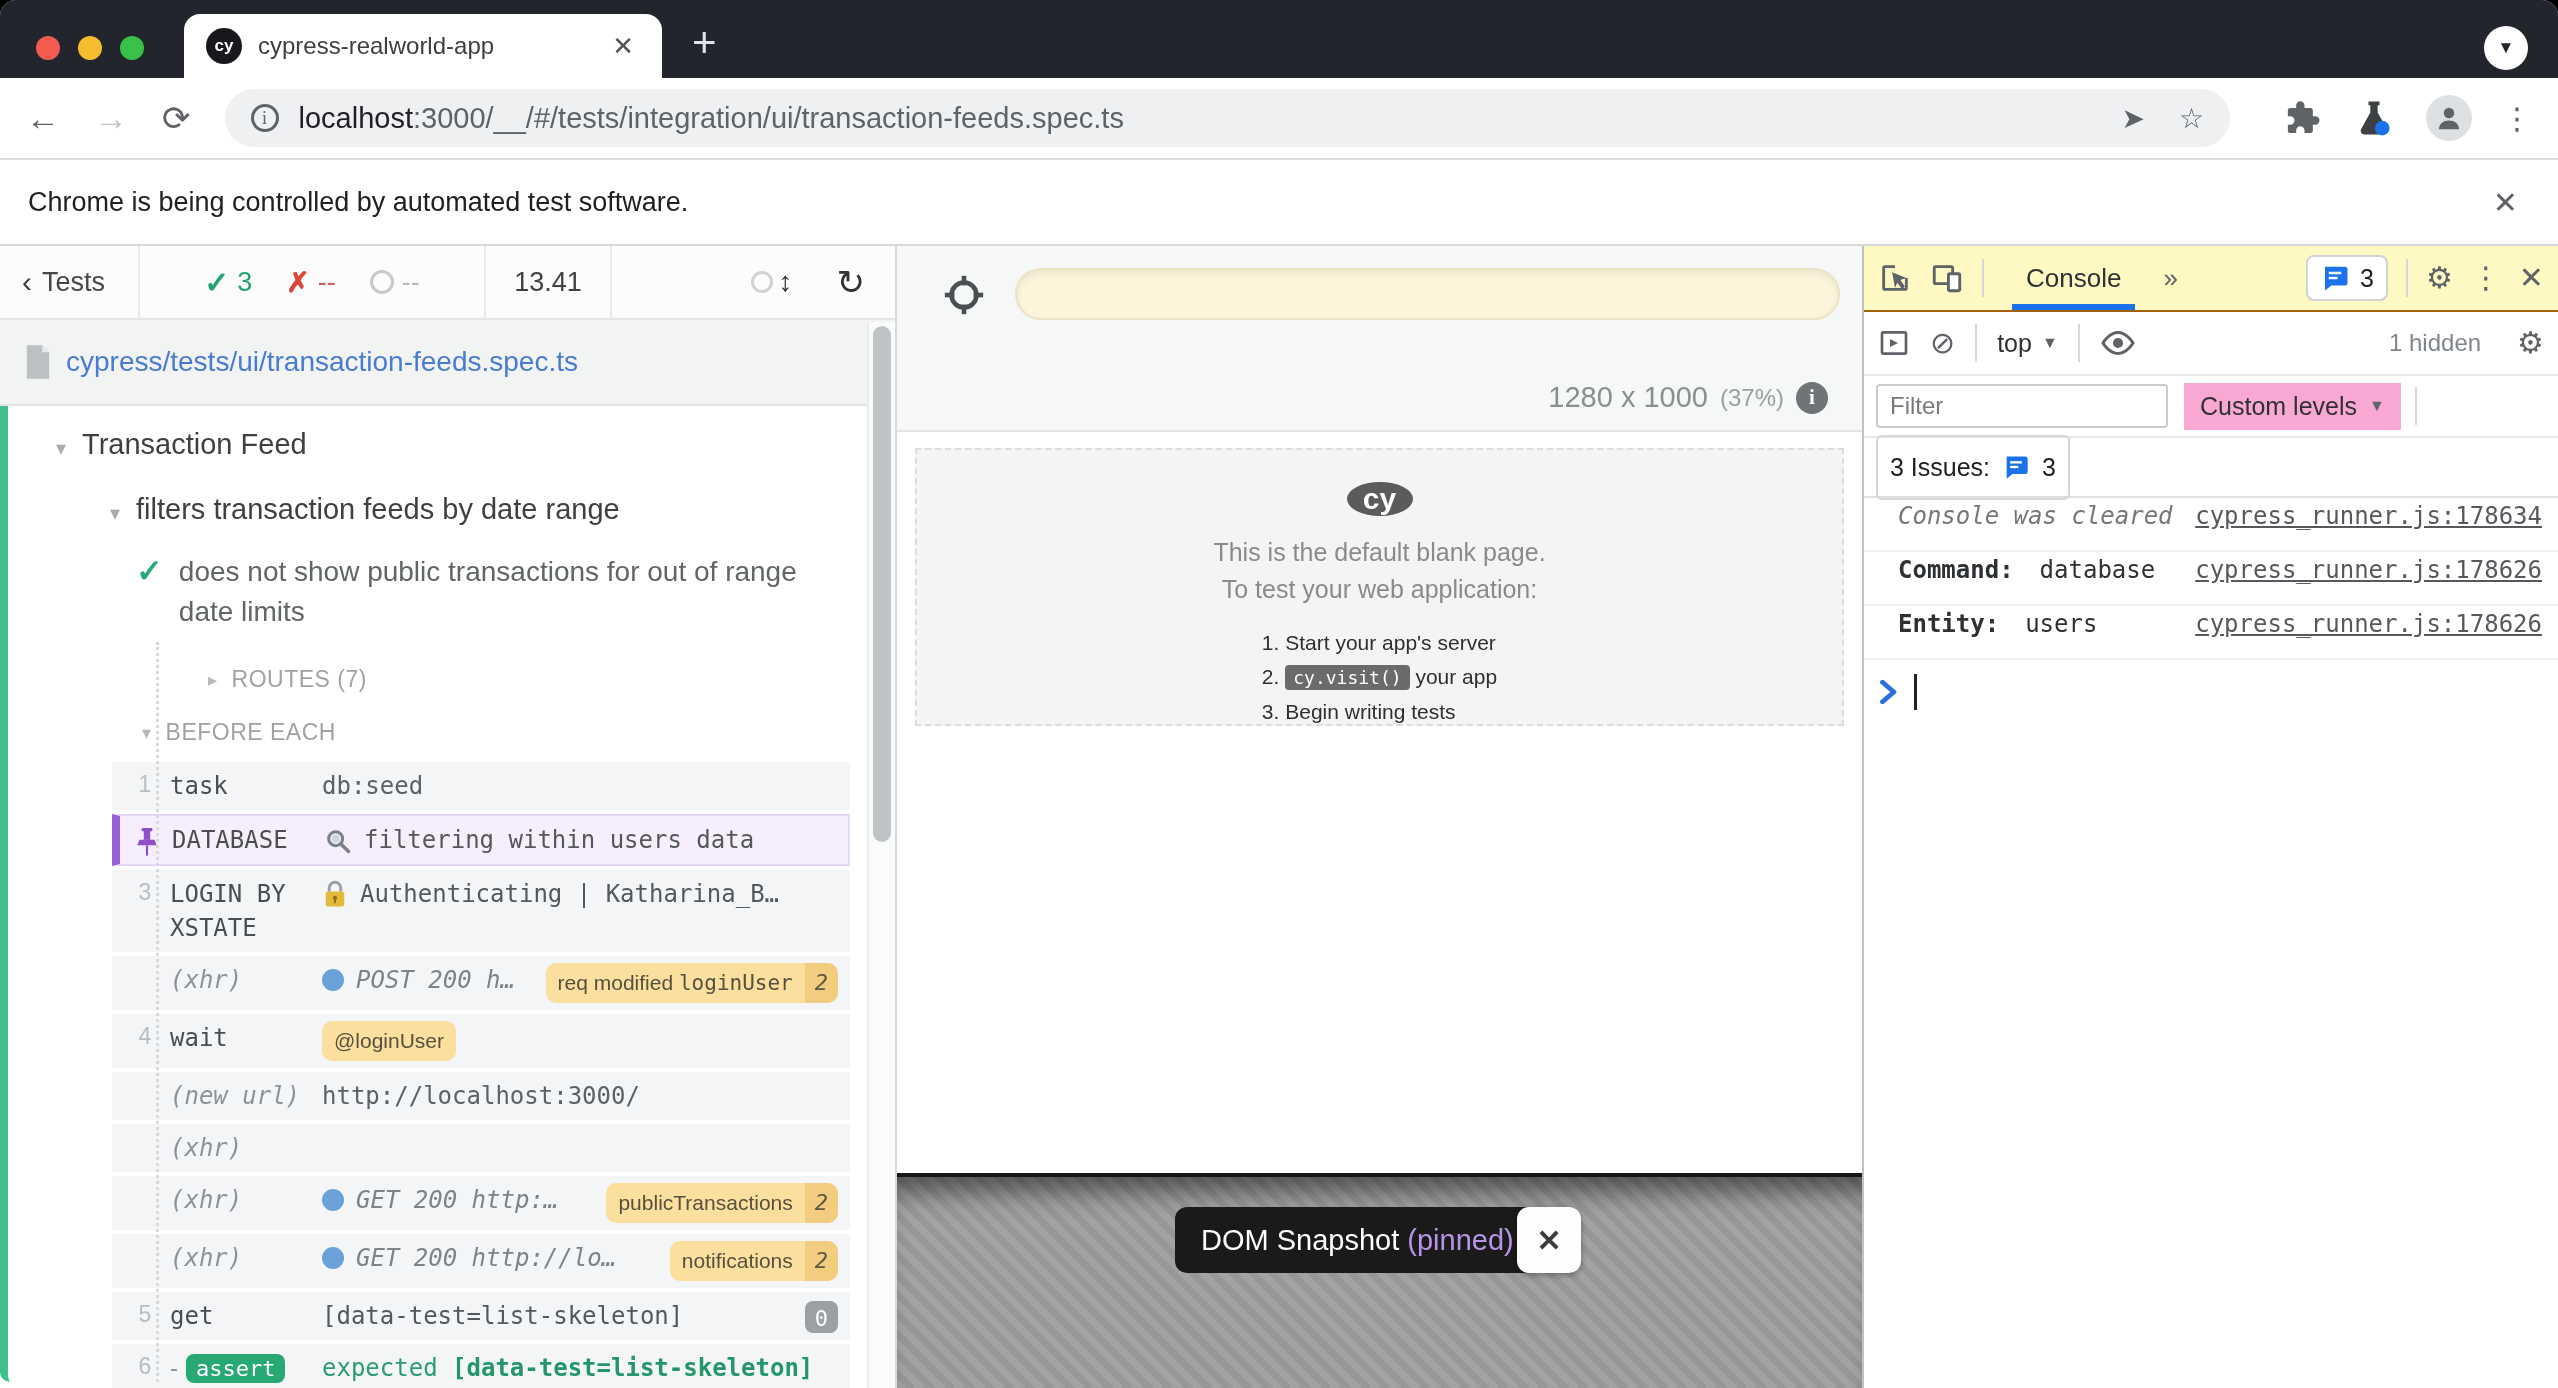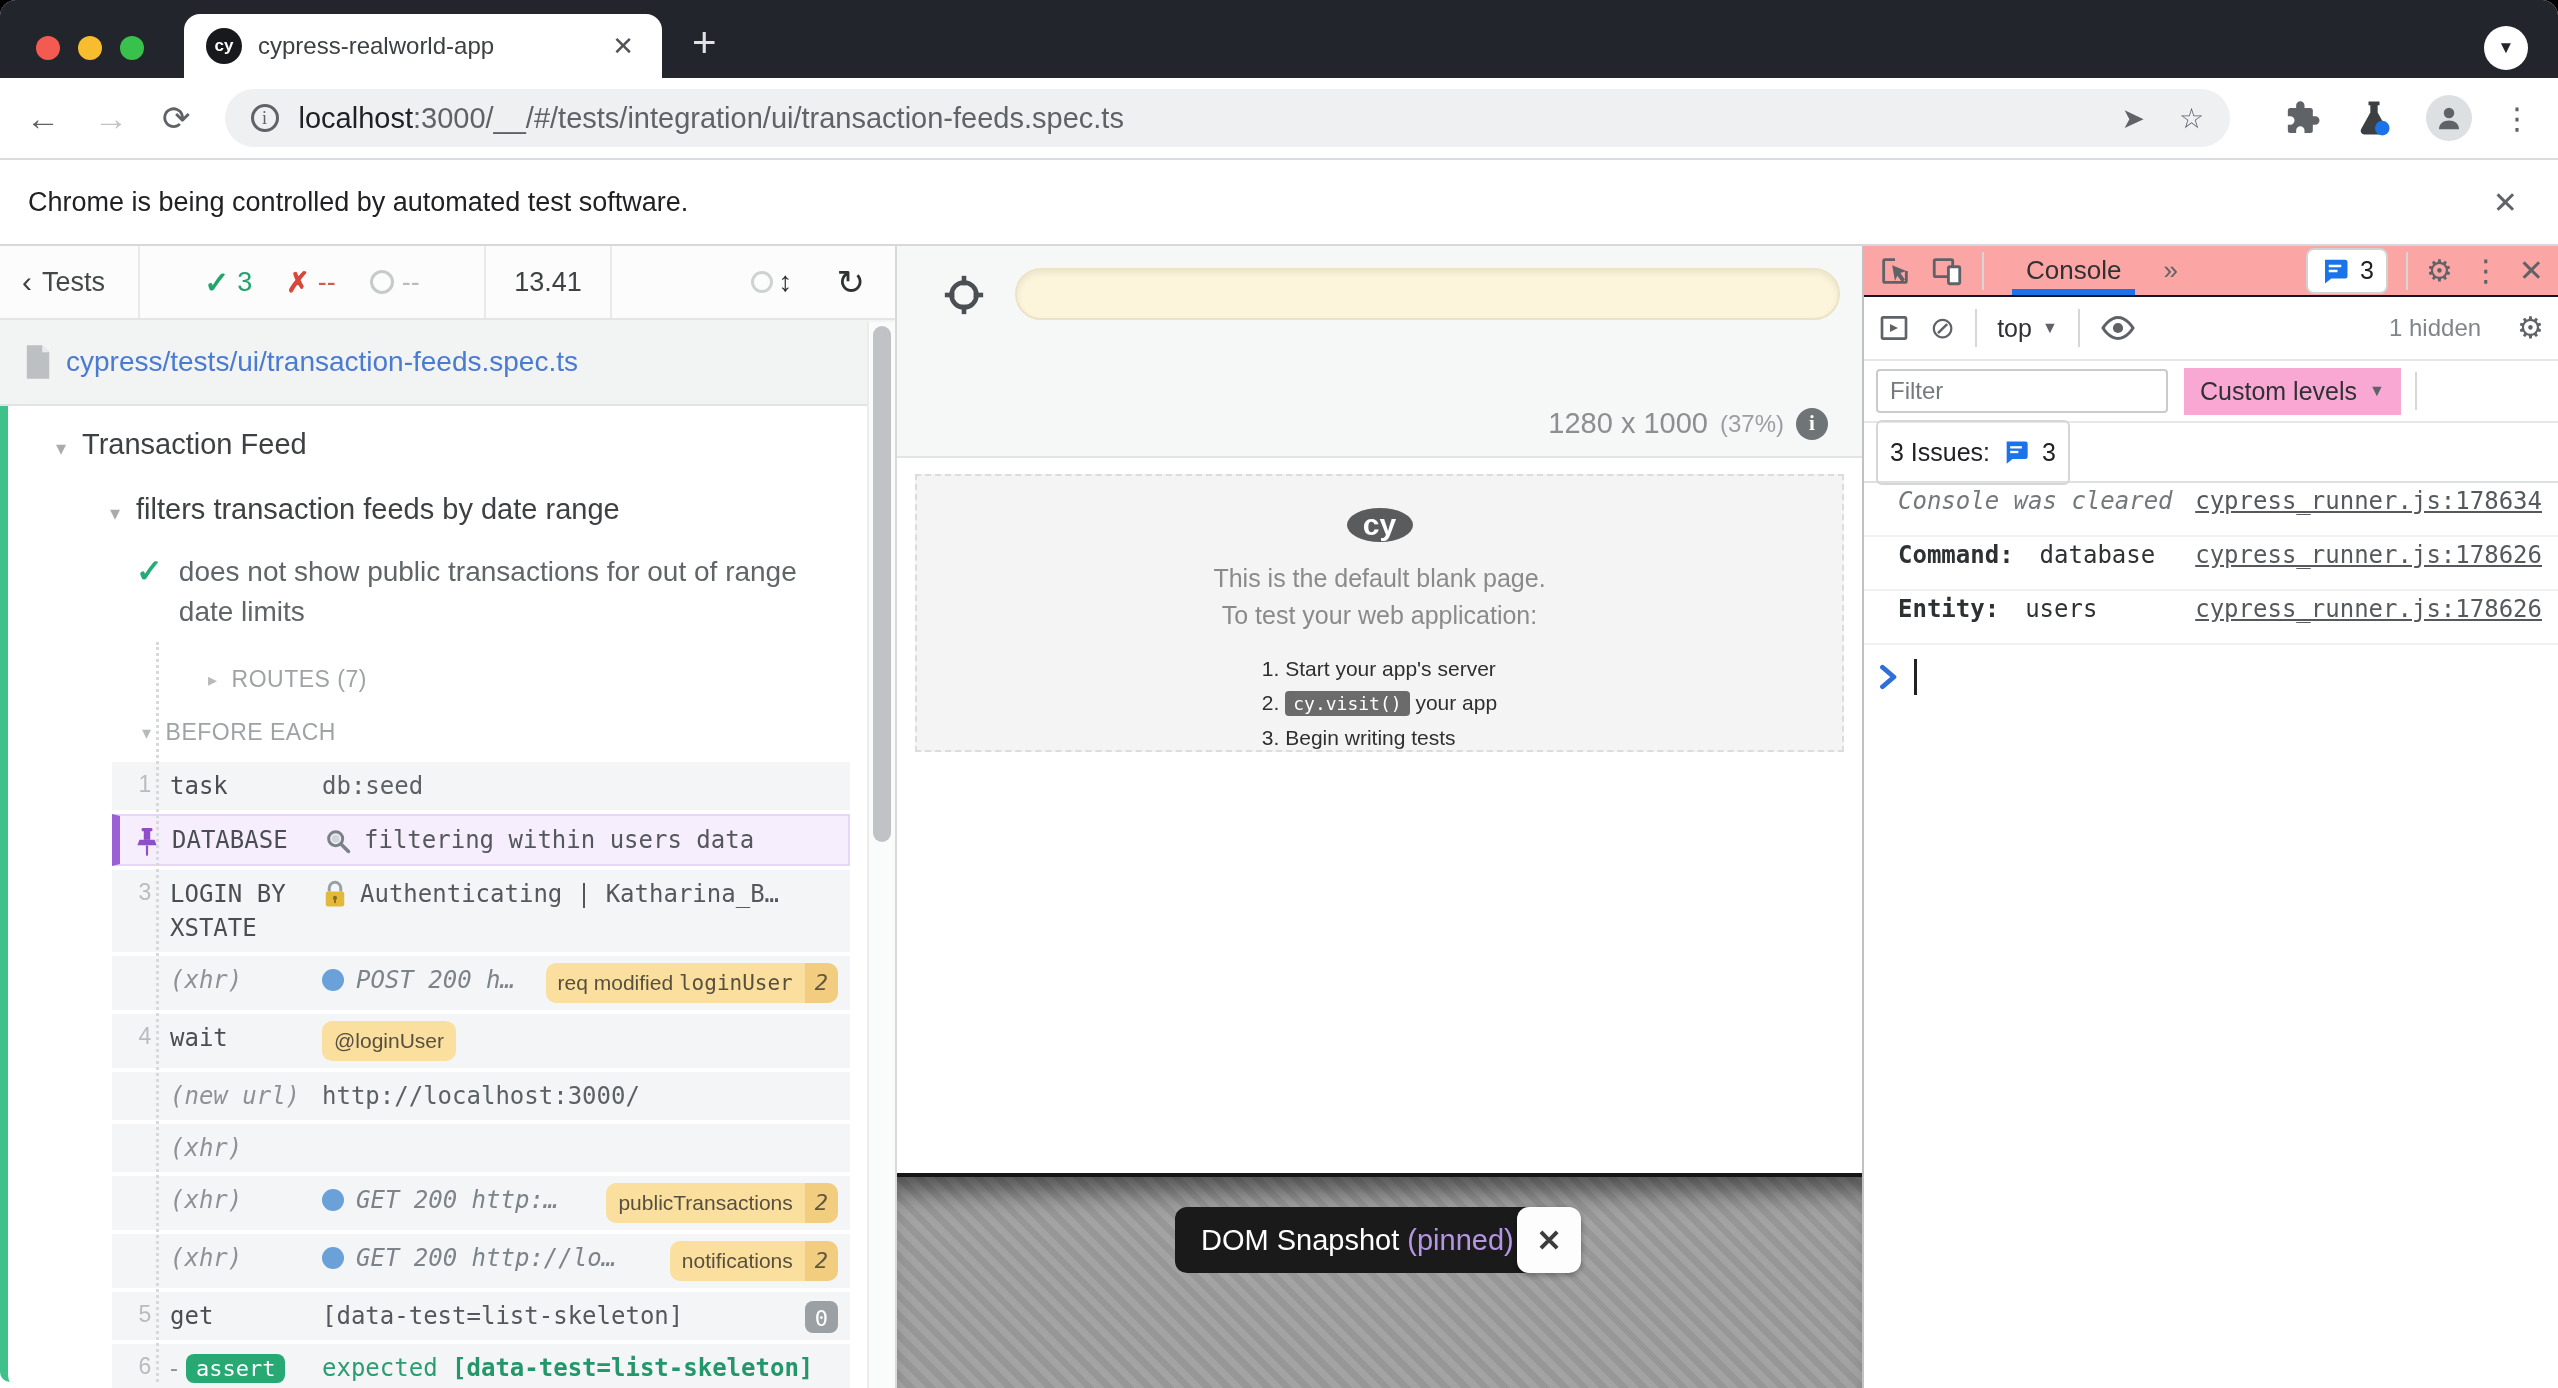--- a/index.html
+++ b/index.html
@@ -102,21 +102,21 @@
   .chip-assert { background:#28a873; color:#fff; border-radius:8px; padding:2px 10px; font-size:22px;margin-top:12px; }
   .cmsg.green { color:#2b9d70; }
   .cmsg.green b { color:#23966a; font-weight:bold; }
 
   
   .rscroll { position:absolute; right:0; top:76px; bottom:0; width:28px; background:#fafbfb; border-left:2px solid #ebeded; }
   .rthumb { position:absolute; left:4px; top:4px; width:18px; height:516px; background:#c0c3c5; border-radius:10px; }
 
   
   .stage { width:965px; flex:none; display:flex; flex-direction:column; background:#fff; }
-  .stage-header { height:212px; background:#f6f7f7; border-bottom:2px solid #e2e4e5; position:relative; flex:none; }
+  .stage-header { height:186px; background:#f6f7f7; border-bottom:2px solid #e2e4e5; position:relative; flex:none; }
   .crosshair { position:absolute; left:44px; top:26px; }
   .urlpill { position:absolute; left:118px; top:22px; right:22px; height:52px; background:#fcf5dc; border:2px solid #ece3c4; border-radius:28px; box-shadow:inset 0 3px 6px rgba(0,0,0,.07); }
   .sizerow { position:absolute; right:34px; bottom:16px; display:flex; align-items:center; gap:12px; }
   .sizetext { font-size:29px; color:#8b8f92; }
   .zoomtext { font-size:24px; color:#9b9fa2; }
   .infodot { width:32px; height:32px; border-radius:50%; background:#6f7477; color:#fff; font-size:21px; font-family:"Liberation Serif",serif; font-weight:bold; display:flex; align-items:center; justify-content:center; }
   .infodot::after{content:"i";}
   .iframe-area { flex:1; position:relative; background:#fff; }
   .blankpage { position:absolute; left:18px; top:16px; right:18px; height:278px; background:#f4f4f4; border:2px dashed #dcdcdc; display:flex; flex-direction:column; align-items:center; padding-top:32px; }
   .cylogo { width:66px; height:66px; border-radius:50%; background:#5a5b5d; color:#fff; font-size:30px; font-weight:bold; display:flex; align-items:center; justify-content:center; }
@@ -127,21 +127,21 @@
   .codechip { background:#6b6b6b; color:#fff; font-family:"DejaVu Sans Mono",monospace; font-size:18px; padding:2px 8px; border-radius:4px; }
   .snapstrip { height:215px; flex:none; position:relative; border-top:4px solid #161616;
     background:repeating-linear-gradient(45deg,#a3a3a3 0 7px,#979797 7px 14px);
     box-shadow:inset 0 30px 26px -16px rgba(0,0,0,.5); }
   .snap-pill { position:absolute; left:278px; top:30px; height:66px; background:#1a1a1a; border-radius:12px; display:flex; align-items:center; padding:0 26px; font-size:29px; color:#fff; white-space:pre; }
   .snap-pill .pinned { color:#b795e6; }
   .snap-x { position:absolute; left:620px; top:30px; width:64px; height:66px; background:#fdfdfd; border-radius:12px; display:flex; align-items:center; justify-content:center; font-size:30px; font-weight:bold; color:#3c3c3c; box-shadow:0 2px 6px rgba(0,0,0,.35); }
 
   
   .devtools { flex:1; border-left:2px solid #bfc1c3; display:flex; flex-direction:column; background:#fff; }
-  .dt-tabbar { height:51px; background:#fca5a5; border-bottom:2px solid #0f172a; display:flex; align-items:center; padding:0 14px; gap:18px; flex:none; }
+  .dt-tabbar { height:66px; background:#fef9c3; border-bottom:2px solid #a16207; display:flex; align-items:center; padding:0 14px; gap:18px; flex:none; }
   .vsep { width:2px; height:38px; background:#d5d7d8; }
   .dt-tab { position:relative; height:100%; display:flex; align-items:center; padding:0 24px; font-size:26px; color:#303134; }
   .dt-tab .underline { position:absolute; left:10px; right:10px; bottom:0; height:6px; background:#1a73e8; }
   .dt-more { font-size:26px; color:#5f6368; }
   .dt-spacer { flex:1; }
   .issueschip { display:flex; align-items:center; gap:10px; border:2px solid #d0d2d3; border-radius:8px; padding:6px 12px; background:#fff; }
   .issueschip .n { font-size:25px; color:#202124; }
   .dt-ico { color:#5f6368; font-size:30px; line-height:1; }
   .dt-toolbar { height:64px; border-bottom:2px solid #e6e7e8; display:flex; align-items:center; padding:0 14px; gap:20px; flex:none; }
   .ctx { display:flex; align-items:center; gap:10px; font-size:25px; color:#303134; }

